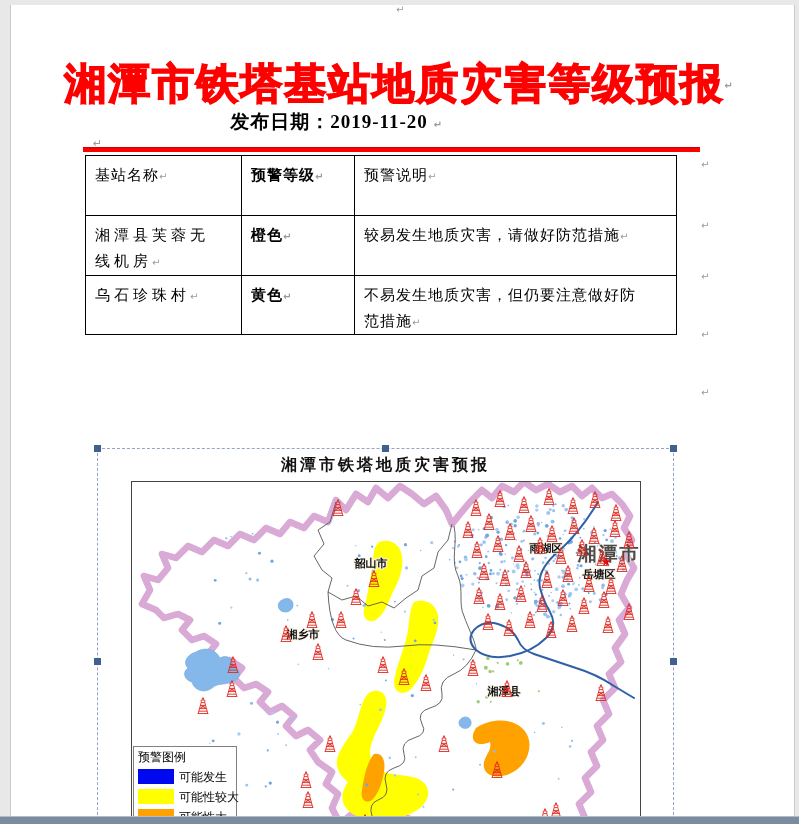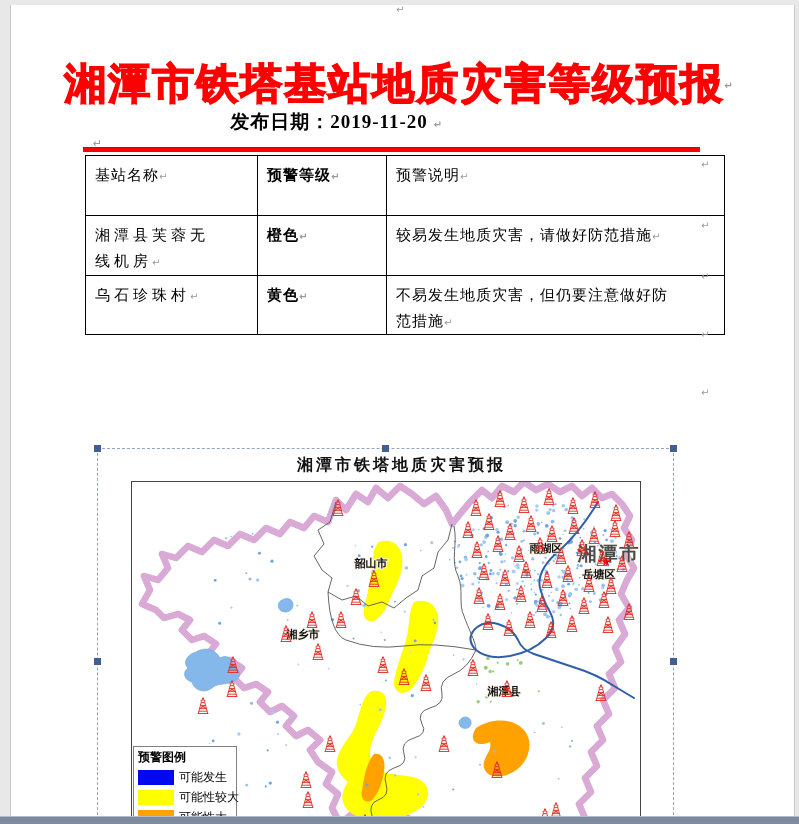--- a/index.html
+++ b/index.html
@@ -14,39 +14,39 @@
   .doc-title{position:absolute;left:0;top:26px;width:799px;text-align:center;
              color:#fe0000;font-family:"DejaVu Sans", sans-serif;font-weight:800;
              font-size:42px;letter-spacing:2px;-webkit-text-stroke:1.5px #fe0000;line-height:1.25;margin-top:32px;}
   .doc-title .mark{-webkit-text-stroke:0;vertical-align:middle;}
   .doc-date{position:absolute;left:0;top:109px;width:673px;text-align:center;
             color:#000;font-size:19px;font-weight:bold;letter-spacing:1px;}
   .red-rule{position:absolute;left:83px;top:147px;width:617px;height:4px;background:#fe0000;
             border-top:1px solid #d40000;}
 
   table.doc{position:absolute;left:85px;top:155px;border-collapse:collapse;table-layout:fixed;}
-  table.doc td{border:1px solid #000;vertical-align:top;padding:6px 16px 0 9px;
+  table.doc td{border:1px solid #000;vertical-align:top;padding:6px 0 0 9px;
                font-size:15px;color:#000;white-space:pre-line;line-height:1.75;}
   td.c1{width:146px;letter-spacing:4px;}
   td.c2{width:103px;letter-spacing:1px;font-weight:bold;}
   td.c3{width:312px;letter-spacing:1px;}
   tr.hdr td{letter-spacing:1px;}
   .rowmarks .mark{position:absolute;left:701px;}
 
   .figure{position:absolute;left:97px;top:448px;width:575px;height:380px;
           border:1px dashed #93a4c2;background:#fff;}
   .handle{position:absolute;width:7px;height:7px;background:#40618f;z-index:5;}
-  .fig-title{position:absolute;left:16px;top:6px;width:575px;text-align:center;color:#111;
+  .fig-title{position:absolute;left:0;top:6px;width:575px;text-align:center;color:#111;
              font-size:16px;font-weight:600;letter-spacing:3px;font-family:"Liberation Serif", serif;}
   .mapframe{position:absolute;left:33px;top:32px;width:508px;height:342px;
             border:1px solid #444;border-bottom:none;overflow:hidden;background:#fff;}
   .legend{position:absolute;left:1px;top:264px;width:95px;background:#fff;border:1px solid #808080;
           padding:2px 3px 4px 4px;font-family:"DejaVu Sans", sans-serif;z-index:4;}
-  .legend .ltitle{font-size:12px;color:#000;margin-bottom:2px;font-weight:bold;}
-  .legend .lrow{display:flex;align-items:center;margin-top:3px;}
+  .legend .ltitle{font-size:12px;color:#000;margin-bottom:2px;}
+  .legend .lrow{display:flex;margin-top:3px;}
   .legend .swatch{width:36px;height:15px;margin-right:5px;flex:none;}
   .legend .llabel{font-size:12px;color:#000;white-space:nowrap;}
 
   svg text.lbl{font:bold 11px "DejaVu Sans", sans-serif;fill:#101010;paint-order:stroke;
                stroke:#faf4e8;stroke-width:2px;text-anchor:middle;}
   svg text.city{font:bold 19px "Liberation Serif", serif;fill:#4a4a4a;letter-spacing:2px;
                 paint-order:stroke;stroke:#f6efe2;stroke-width:1px;text-anchor:middle;}
   svg text.star{font:13px "DejaVu Sans", sans-serif;fill:#e00000;stroke:none;text-anchor:middle;}
 
   .bottom-strip{position:absolute;left:0;top:816px;width:799px;height:8px;background:#7d8ba1;

